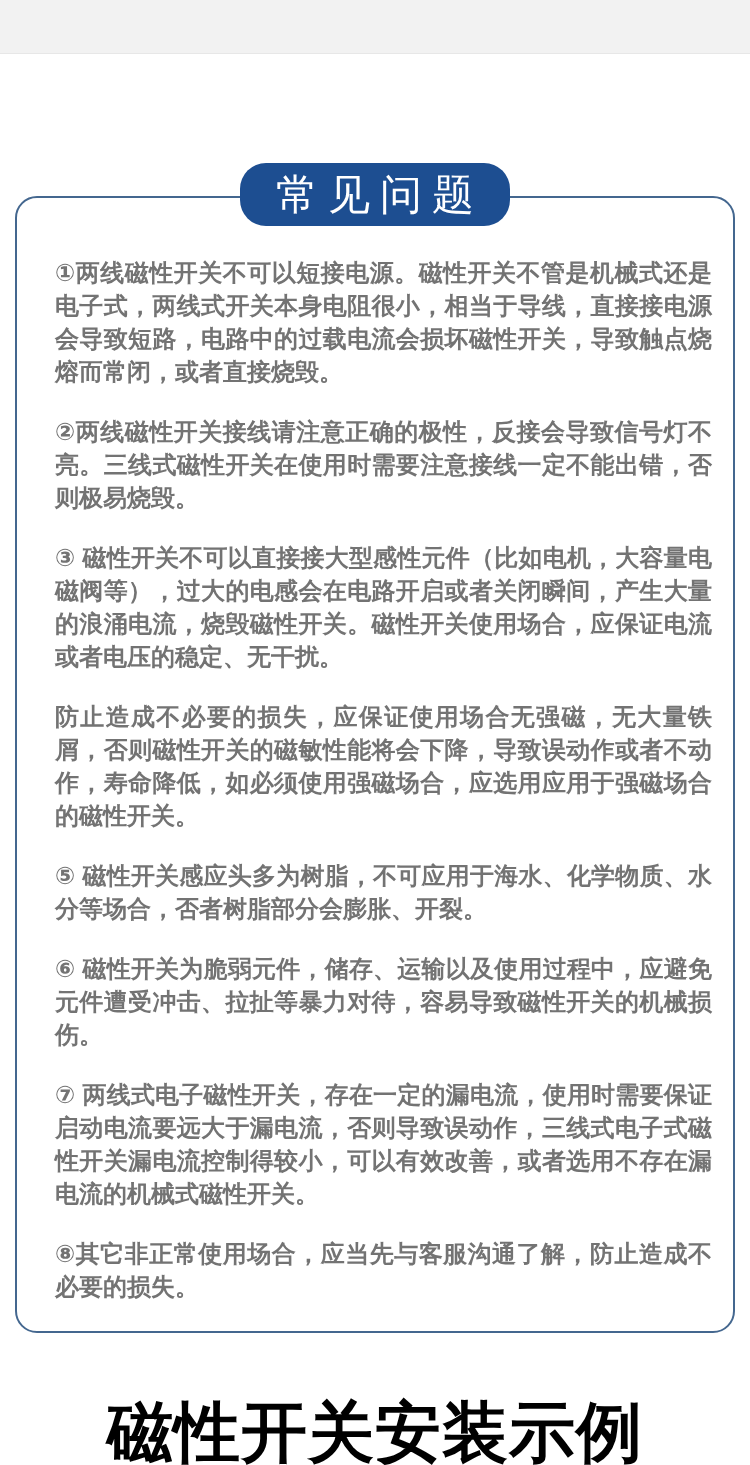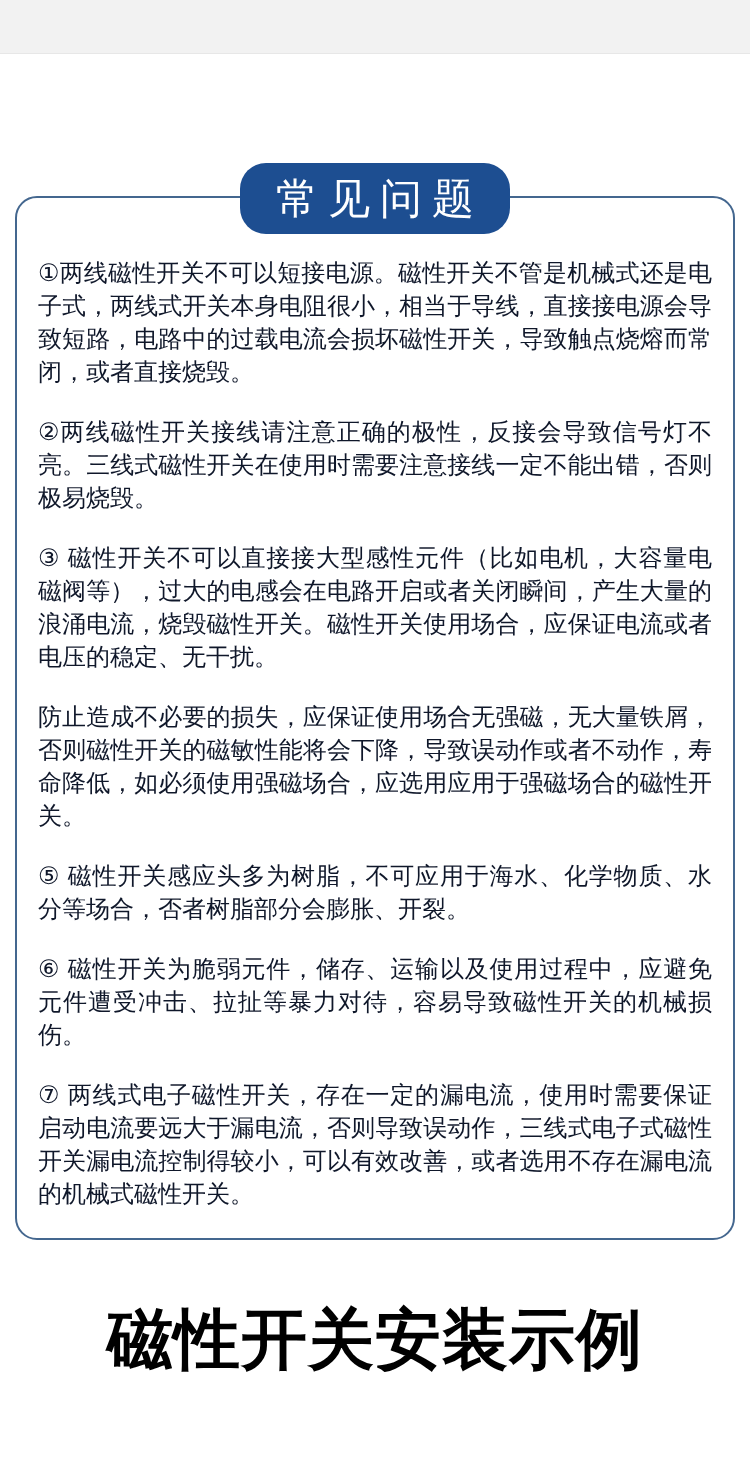--- a/index.html
+++ b/index.html
@@ -21,21 +21,21 @@
   .faq-section {
     position: relative;
     padding-top: 109px;
   }
   .faq-badge {
     position: absolute;
     top: 109px;
     left: 50%;
     transform: translateX(-50%);
     width: 270px;
-    height: 71px;
+    height: 63px;
     background: #1d4e91;
     border-radius: 26px;
     display: flex;
     align-items: center;
     justify-content: center;
     z-index: 2;
   }
   .faq-badge span {
     color: #ffffff;
     font-size: 42px;
@@ -49,25 +49,26 @@
     background: #ffffff;
     border: 2px solid #44678f;
     border-radius: 22px;
     padding: 58px 21px 28px 21px;
     position: relative;
     z-index: 1;
   }
   .faq-box p {
     font-size: 24px;
     line-height: 33px;
-    color: #0f172a;
-    font-weight: 400;
+    color: #737373;
+    font-weight: 700;
     text-align: justify;
     margin-bottom: 27px;
     word-break: break-all;
+    margin-left: 17px;
   }
   .faq-box p:last-child { margin-bottom: 0; }
   .install-title {
     margin-top: 64px;
     text-align: center;
     font-size: 66px;
     line-height: 70px;
     font-weight: 900;
     color: #000000;
     letter-spacing: 1px;
@@ -83,16 +84,17 @@
     <span>常见问题</span>
   </div>
   <div class="faq-box">
     <p>①两线磁性开关不可以短接电源。磁性开关不管是机械式还是电子式，两线式开关本身电阻很小，相当于导线，直接接电源会导致短路，电路中的过载电流会损坏磁性开关，导致触点烧熔而常闭，或者直接烧毁。</p>
     <p>②两线磁性开关接线请注意正确的极性，反接会导致信号灯不亮。三线式磁性开关在使用时需要注意接线一定不能出错，否则极易烧毁。</p>
     <p>③ 磁性开关不可以直接接大型感性元件（比如电机，大容量电磁阀等），过大的电感会在电路开启或者关闭瞬间，产生大量的浪涌电流，烧毁磁性开关。磁性开关使用场合，应保证电流或者电压的稳定、无干扰。</p>
     <p>防止造成不必要的损失，应保证使用场合无强磁，无大量铁屑，否则磁性开关的磁敏性能将会下降，导致误动作或者不动作，寿命降低，如必须使用强磁场合，应选用应用于强磁场合的磁性开关。</p>
     <p>⑤ 磁性开关感应头多为树脂，不可应用于海水、化学物质、水分等场合，否者树脂部分会膨胀、开裂。</p>
     <p>⑥ 磁性开关为脆弱元件，储存、运输以及使用过程中，应避免元件遭受冲击、拉扯等暴力对待，容易导致磁性开关的机械损伤。</p>
     <p>⑦ 两线式电子磁性开关，存在一定的漏电流，使用时需要保证启动电流要远大于漏电流，否则导致误动作，三线式电子式磁性开关漏电流控制得较小，可以有效改善，或者选用不存在漏电流的机械式磁性开关。</p>
+    <p>⑧其它非正常使用场合，应当先与客服沟通了解，防止造成不必要的损失。</p>
   </div>
 </div>
 
 <h1 class="install-title">磁性开关安装示例</h1>
 
 </body></html>

